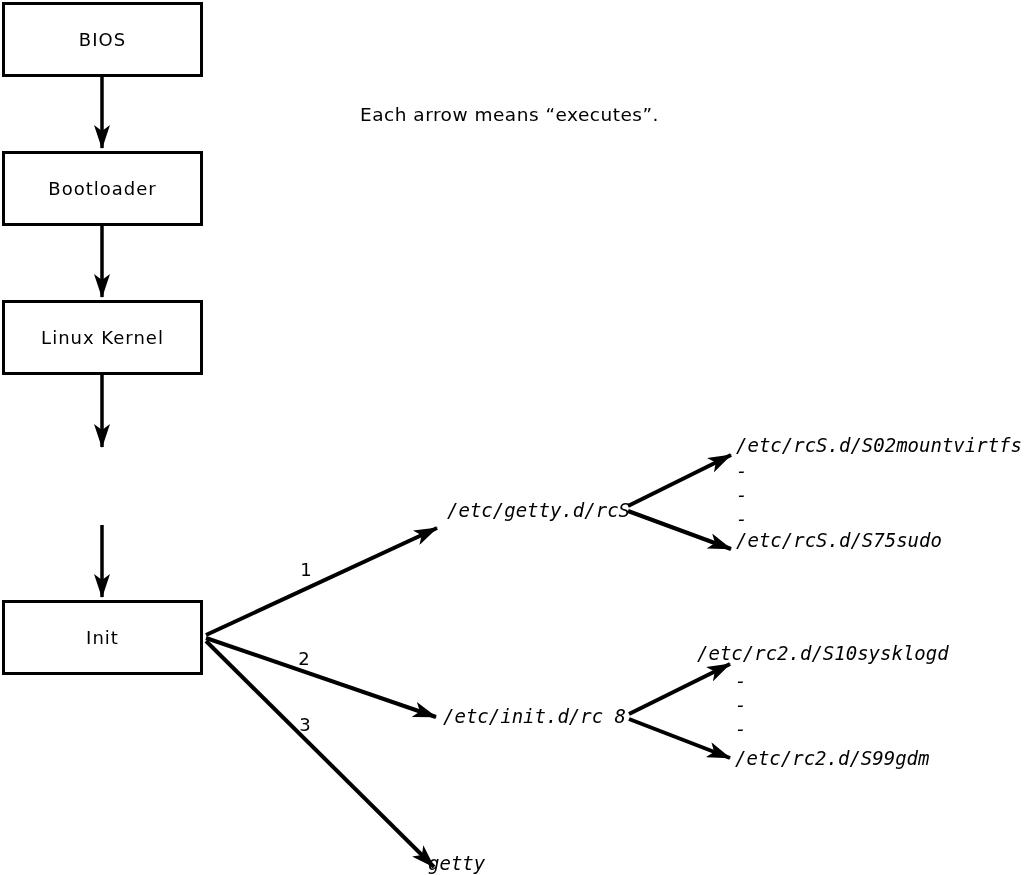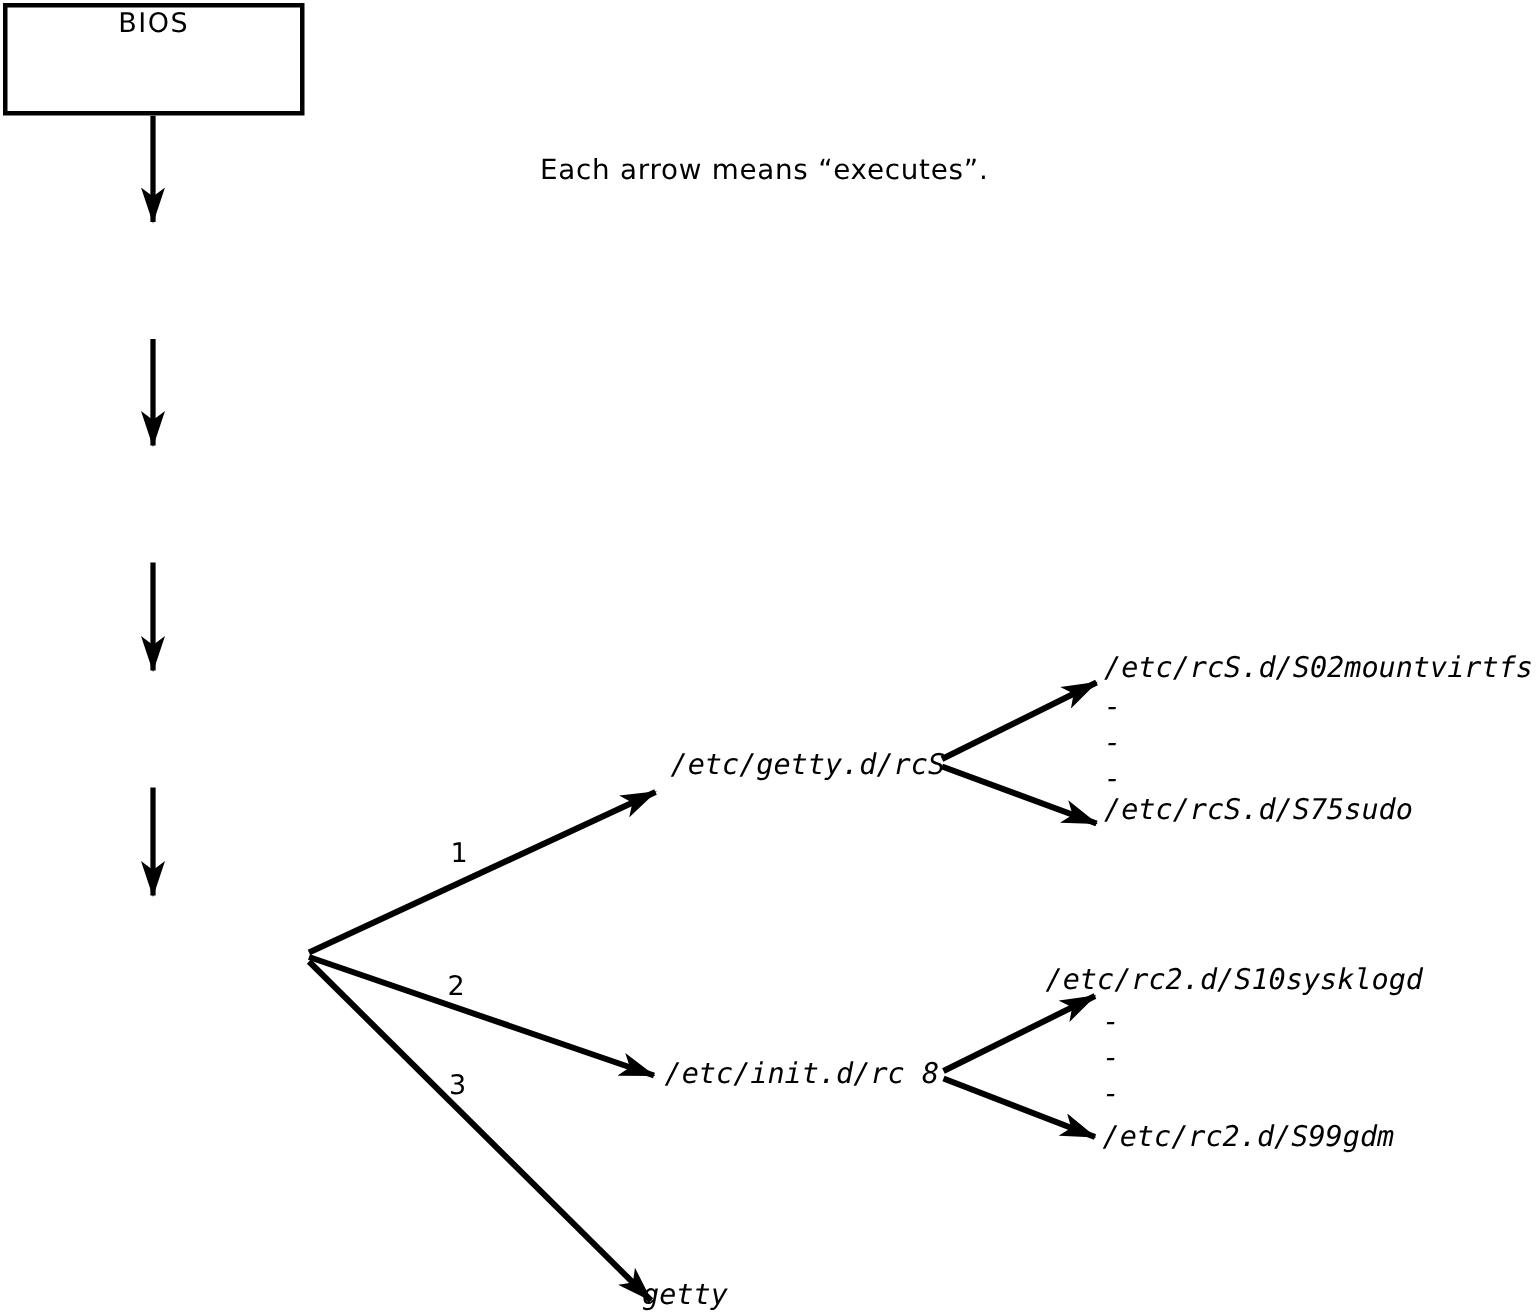--- a/index.html
+++ b/index.html
@@ -25,20 +25,21 @@
   }
   .flowbox {
     position: absolute;
     left: 2px;
     width: 201px;
     height: 75px;
     box-sizing: border-box;
     border: 3px solid #000000;
     background: #ffffff;
     display: flex;
+    align-items: center;
     justify-content: center;
   }
   .flowbox span {
     font-size: 18px;
     letter-spacing: 1px;
     white-space: nowrap;
   }
   .note {
     position: absolute;
     left: 360px;
@@ -86,20 +87,29 @@
     <line x1="628" y1="506" x2="731" y2="455" stroke="#000" stroke-width="4" marker-end="url(#ah)"></line>
     <line x1="628" y1="511" x2="731" y2="549" stroke="#000" stroke-width="4" marker-end="url(#ah)"></line>
 
     <line x1="629" y1="714" x2="730" y2="664" stroke="#000" stroke-width="4" marker-end="url(#ah)"></line>
     <line x1="629" y1="719" x2="730" y2="758" stroke="#000" stroke-width="4" marker-end="url(#ah)"></line>
   </svg>
 
   <div class="flowbox" style="top:2px">
     <span>BIOS</span>
   </div>
+  <div class="flowbox" style="top:151px">
+    <span>Bootloader</span>
+  </div>
+  <div class="flowbox" style="top:300px">
+    <span>Linux Kernel</span>
+  </div>
+  <div class="flowbox" style="top:600px">
+    <span>Init</span>
+  </div>
 
   <div class="note">Each arrow means “executes”.</div>
 
   <div class="num" style="left:306px;top:569px">1</div>
   <div class="num" style="left:304px;top:658px">2</div>
   <div class="num" style="left:305px;top:724px">3</div>
 
   <div class="mono" style="left:447px;top:510px">/etc/getty.d/rcS</div>
   <div class="mono" style="left:736px;top:445px">/etc/rcS.d/S02mountvirtfs</div>
   <div class="mono" style="left:736px;top:471px">-</div>

